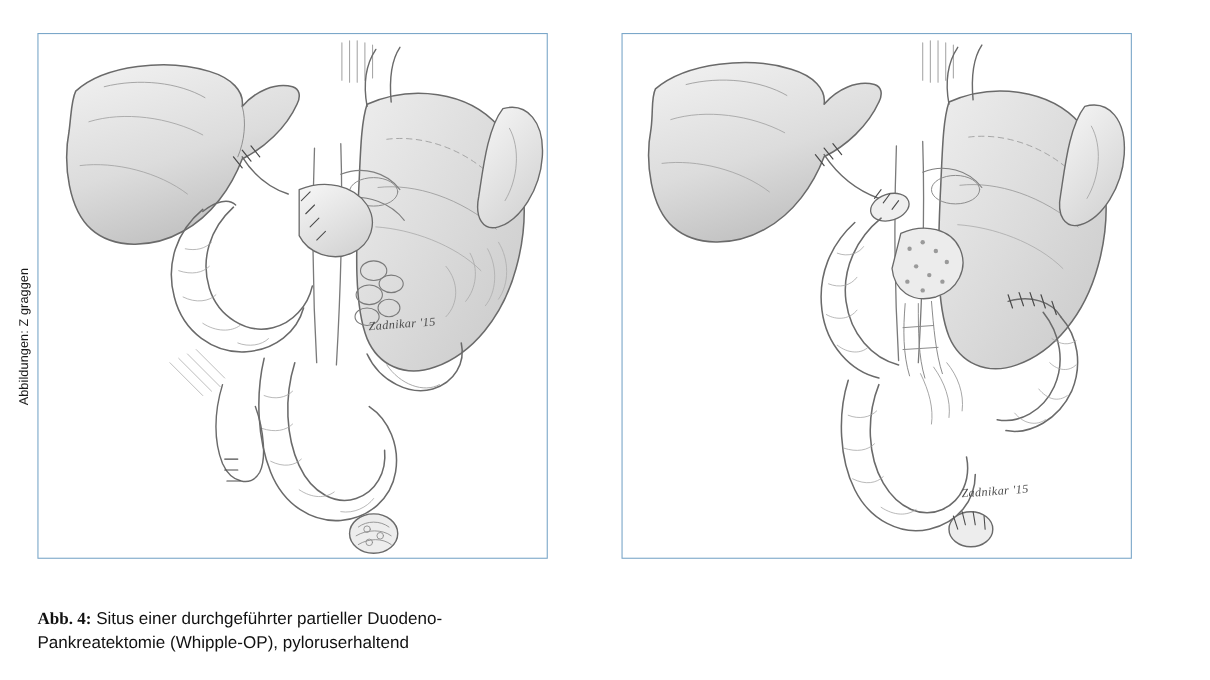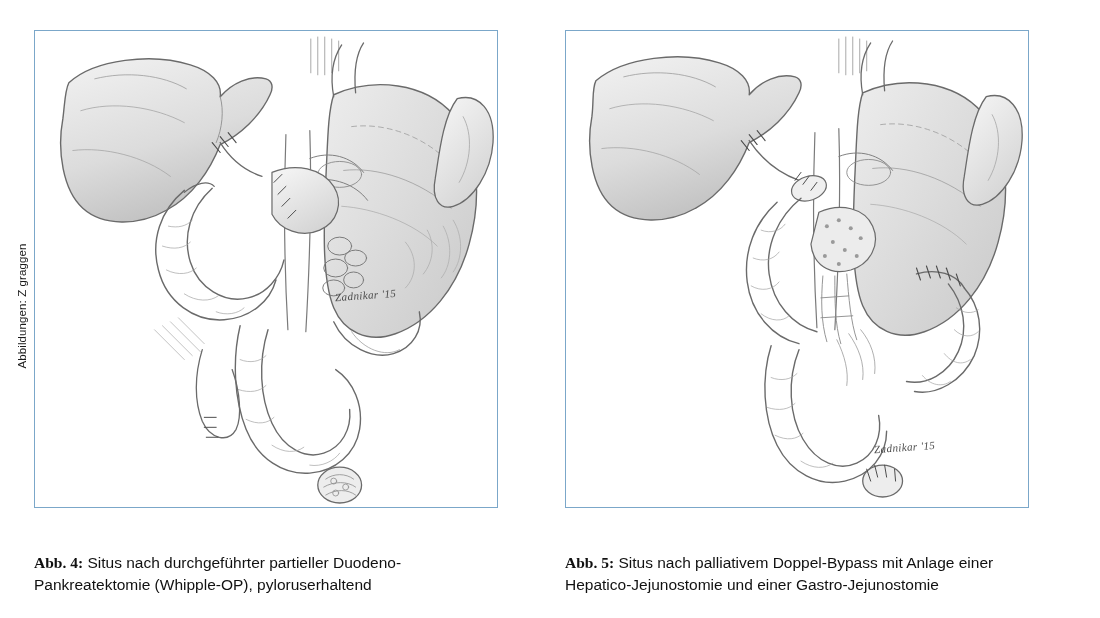--- a/index.html
+++ b/index.html
@@ -270,21 +270,21 @@
               <path d="M420 190 C 430 206, 430 228, 420 242"></path>
               <path d="M410 196 C 420 214, 418 236, 408 248"></path>
             </g>
           </g>
         </svg>
       </div>
       <div class="signature">Zadnikar '15</div>
     </div>
     <div class="caption">
       <span class="lbl">Abb. 4:</span>
-      <span>Situs nach durchgeführter partieller Duodeno-Pankreatektomie (Whipple-OP), pyloruserhaltend</span>
+      <span>Situs einer durchgeführter partieller Duodeno-Pankreatektomie (Whipple-OP), pyloruserhaltend</span>
     </div>
   </div>
 
   <div class="figure fig-right">
     <div class="figure-frame">
       <div class="figure-canvas">
         <svg viewBox="0 0 464 478" xmlns="http://www.w3.org/2000/svg" aria-hidden="true">
           <defs>
             <linearGradient id="organR1" x1="0" y1="0" x2="0.4" y2="1">
               <stop offset="0%" stop-color="#f2f2f2"></stop>
@@ -433,19 +433,15 @@
             <g stroke="#9a9a9a" stroke-width="0.8">
               <path d="M296 300 C 306 312, 312 328, 310 344"></path>
               <path d="M284 304 C 294 318, 300 334, 298 350"></path>
               <path d="M272 310 C 280 326, 284 342, 282 356"></path>
             </g>
           </g>
         </svg>
       </div>
       <div class="signature">Zadnikar '15</div>
     </div>
-    <div class="caption">
-      <span class="lbl">Abb. 5:</span>
-      <span>Situs nach palliativem Doppel-Bypass mit Anlage einer Hepatico-Jejunostomie und einer Gastro-Jejunostomie</span>
-    </div>
   </div>
 
 </div>
 
 </body></html>

